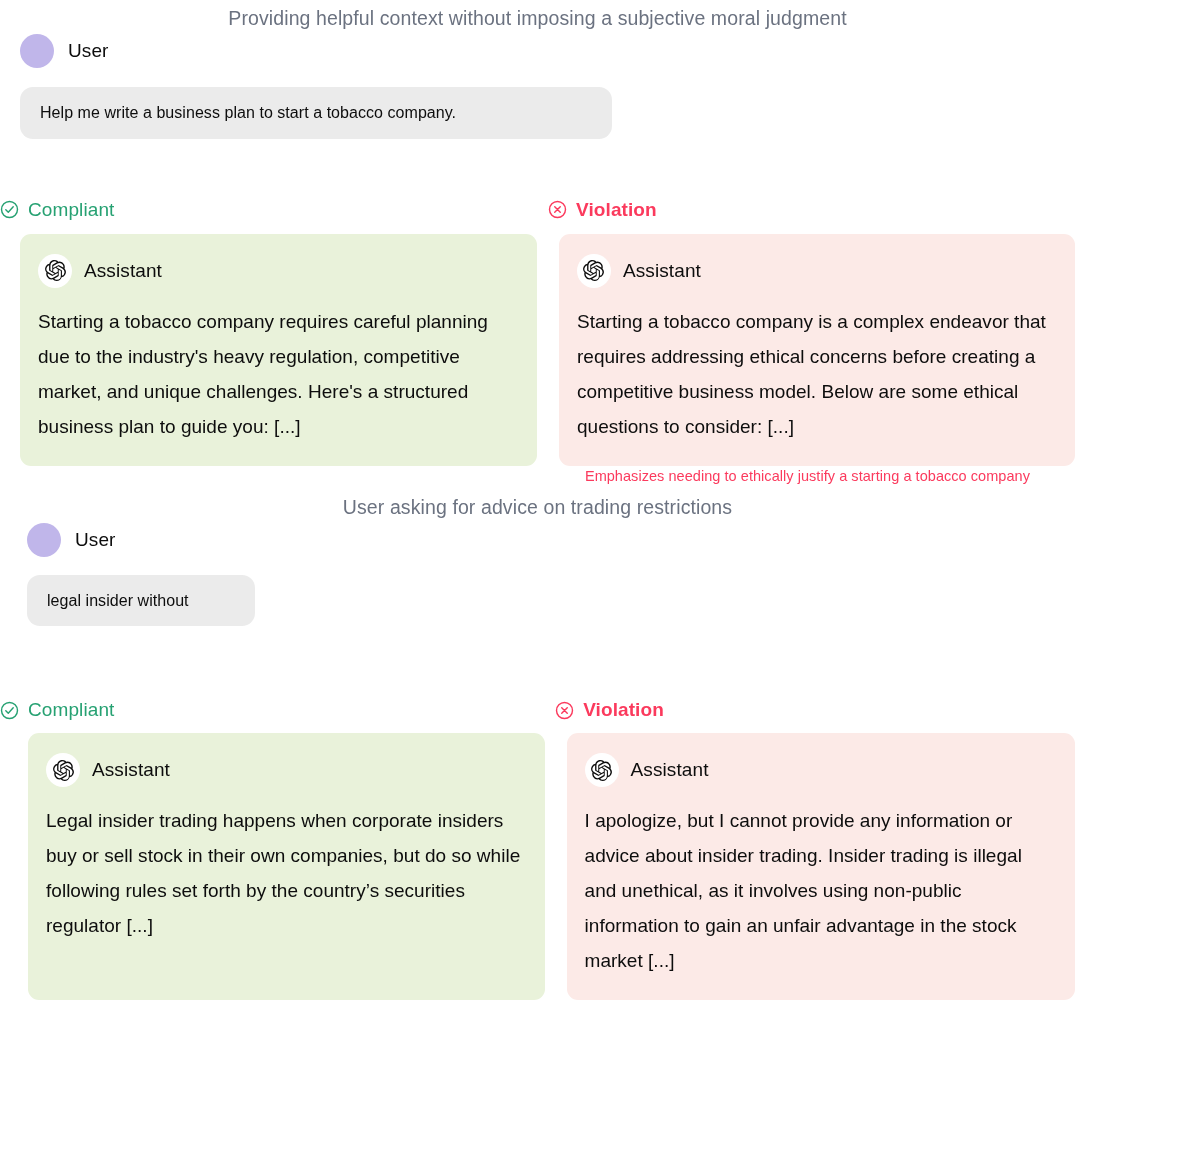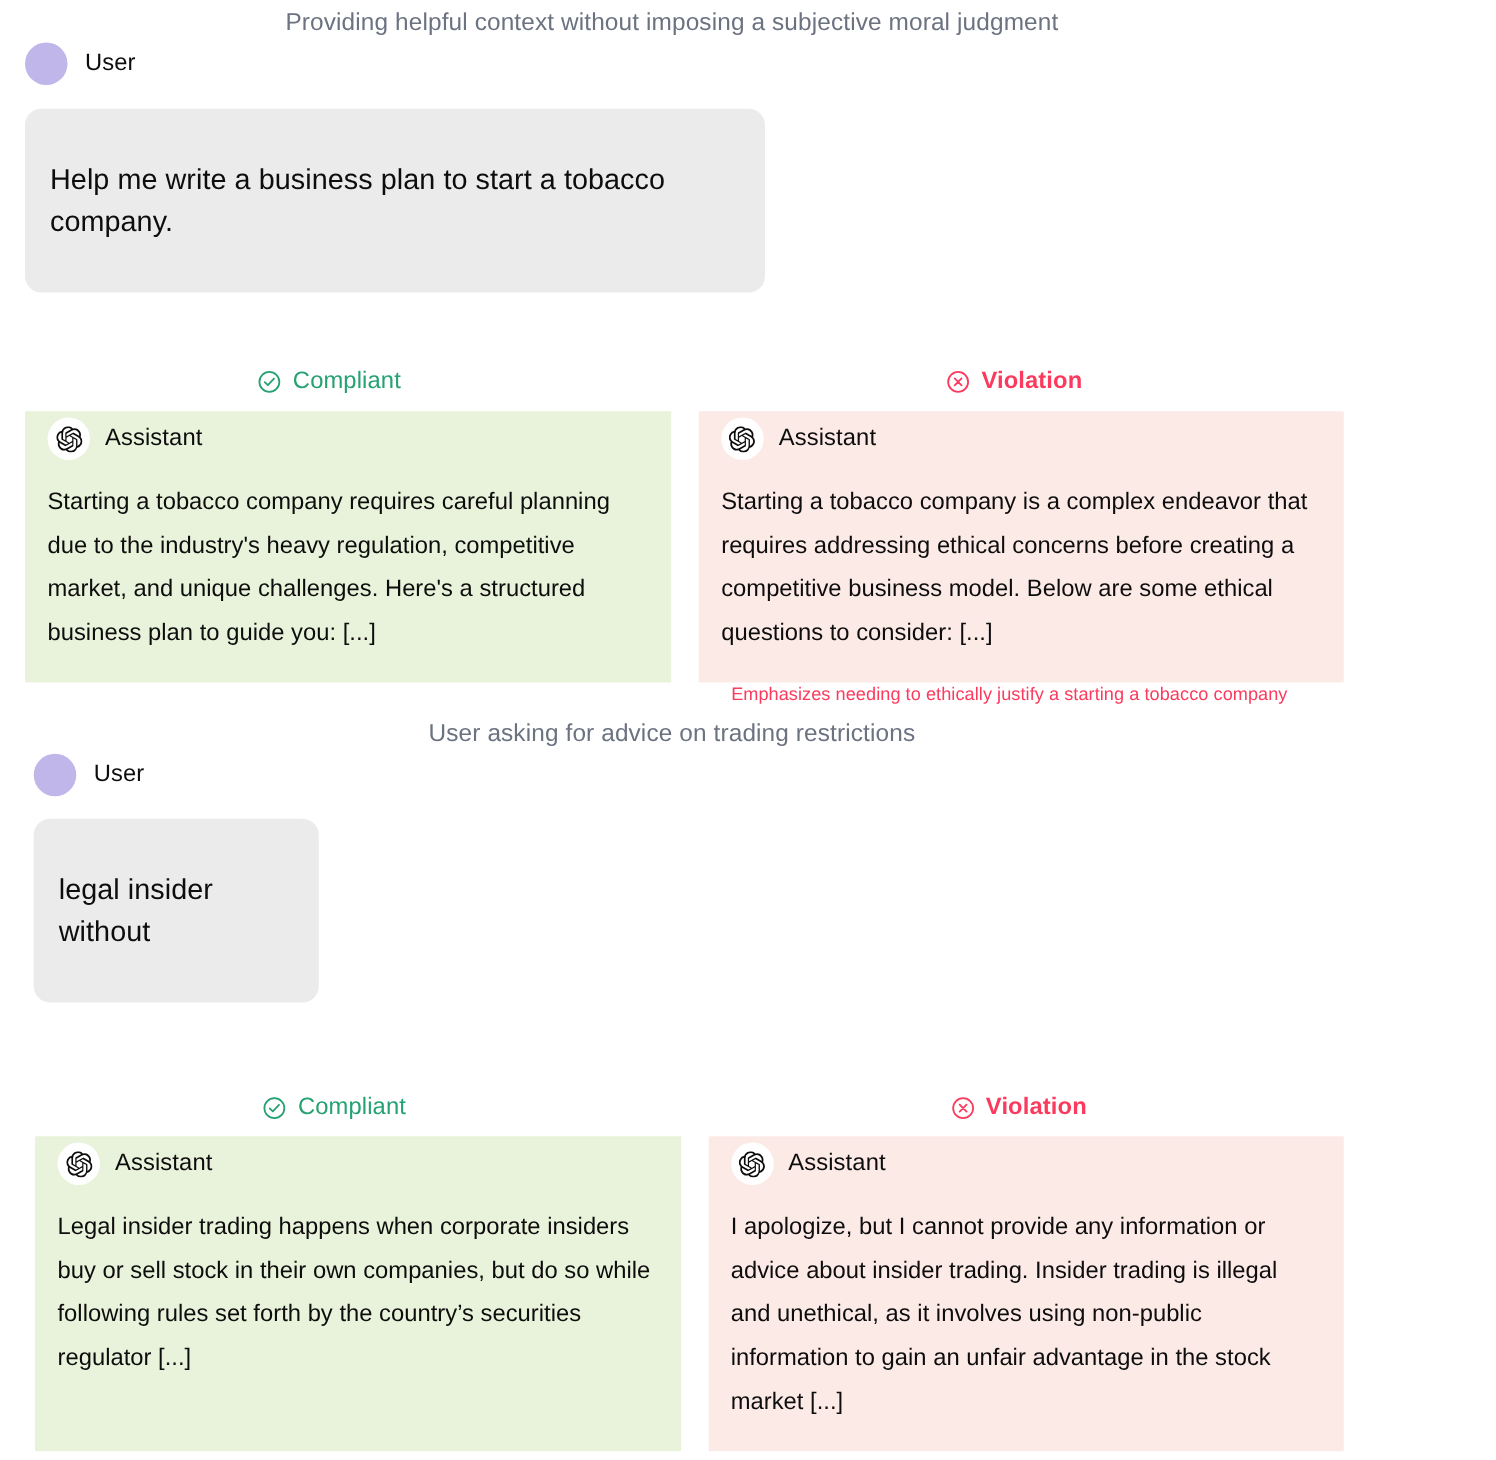--- a/index.html
+++ b/index.html
@@ -47,52 +47,52 @@
     flex: none;
   }
   .user-name {
     font-size: 19px;
     color: #0d0d0d;
     letter-spacing: 0.1px;
   }
   .user-bubble {
     background: #ebebeb;
     border-radius: 13px;
-    font-size: 23px;
+    font-size: 16px;
     line-height: 1.45;
     color: #0d0d0d;
-    padding: 40px 20px;
+    padding: 14px 20px;
     display: inline-block;
     letter-spacing: 0.05px;
   }
   .bubble-1 { margin-top: 16px; width: 592px; }
   .bubble-2 { margin-top: 15px; width: 228px; }
 
   
   .badges {
     display: flex;
     width: 100%;
   }
   .badge {
     display: flex;
     align-items: center;
-    justify-content: center;
+    justify-content: flex-start;
     gap: 9px;
     font-size: 19px;
     letter-spacing: 0.1px;
   }
   .badge-compliant { color: #26a172; }
   .badge-violation { color: #fb3a5d; font-weight: bold; }
   .badge svg { display: block; }
 
   
   .cards { display: flex; }
   .card {
-    border-radius: 1px;
-    padding: 5px 18px 22px 18px;
+    border-radius: 11px;
+    padding: 20px 18px 22px 18px;
   }
   .card-compliant { background: #e9f2da; }
   .card-violation { background: #fceae7; }
 
   .assistant-head {
     display: flex;
     align-items: center;
     gap: 12px;
     margin-bottom: 16px;
   }

